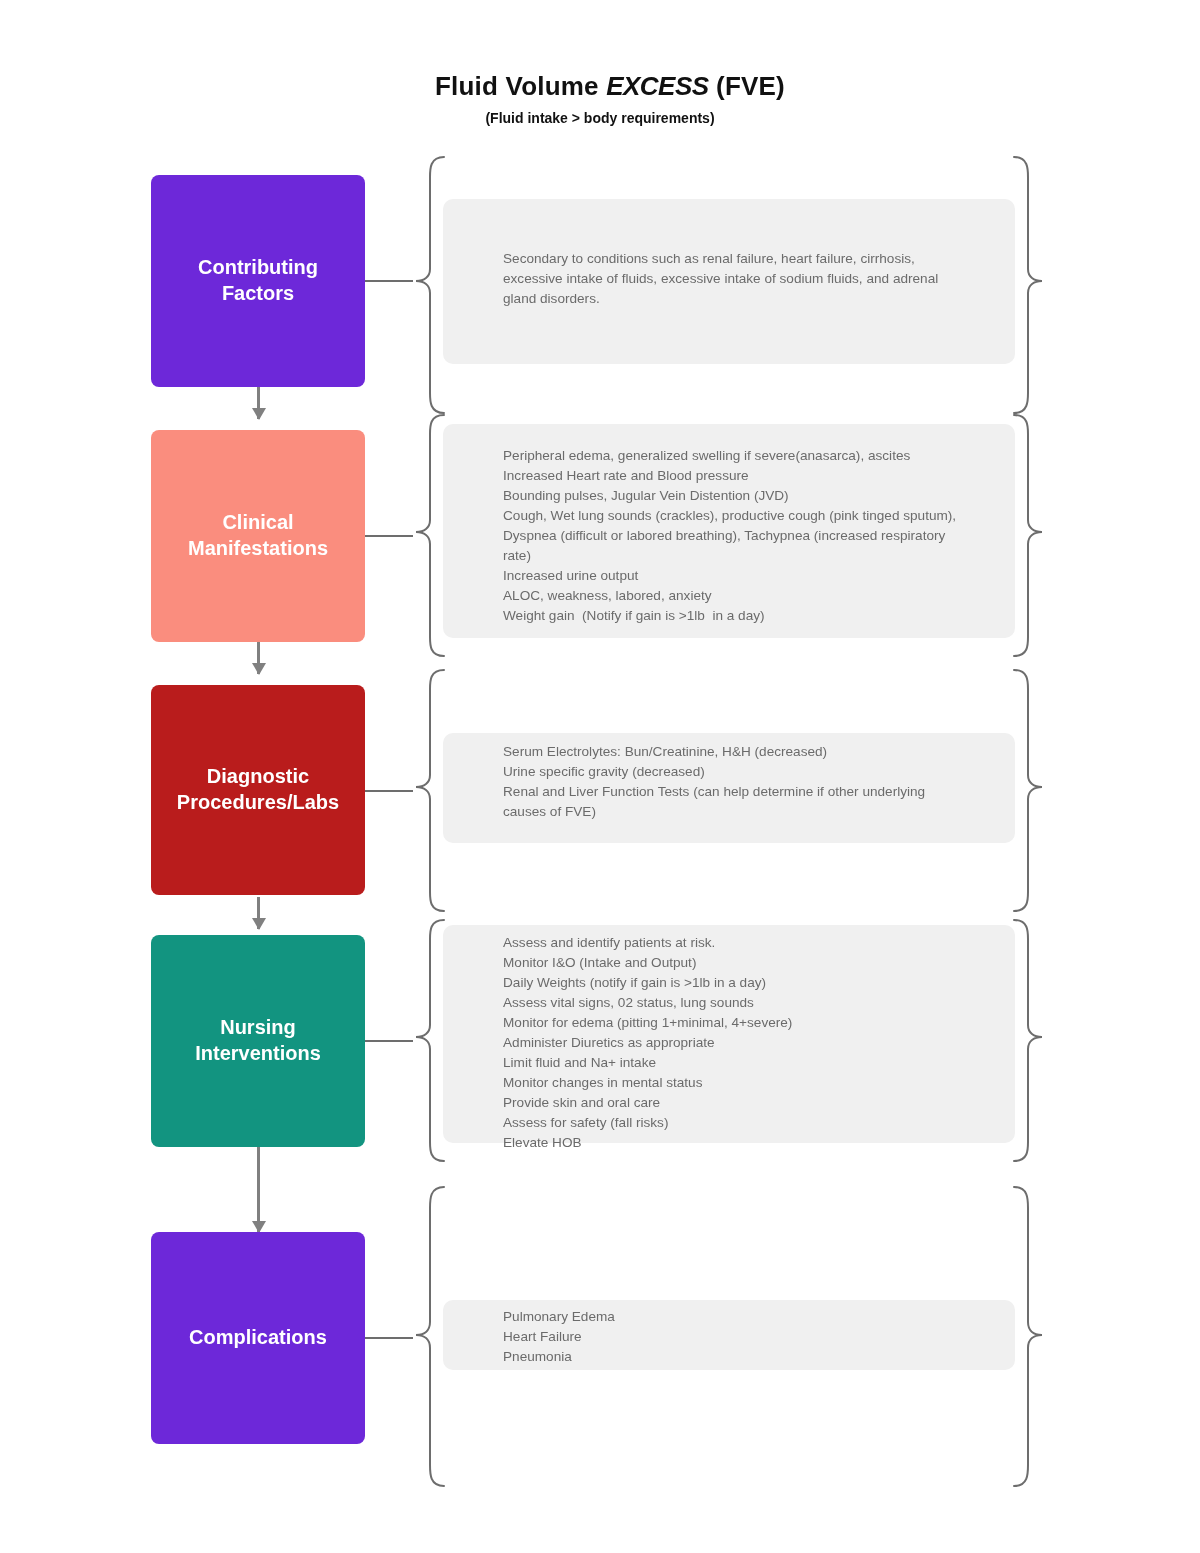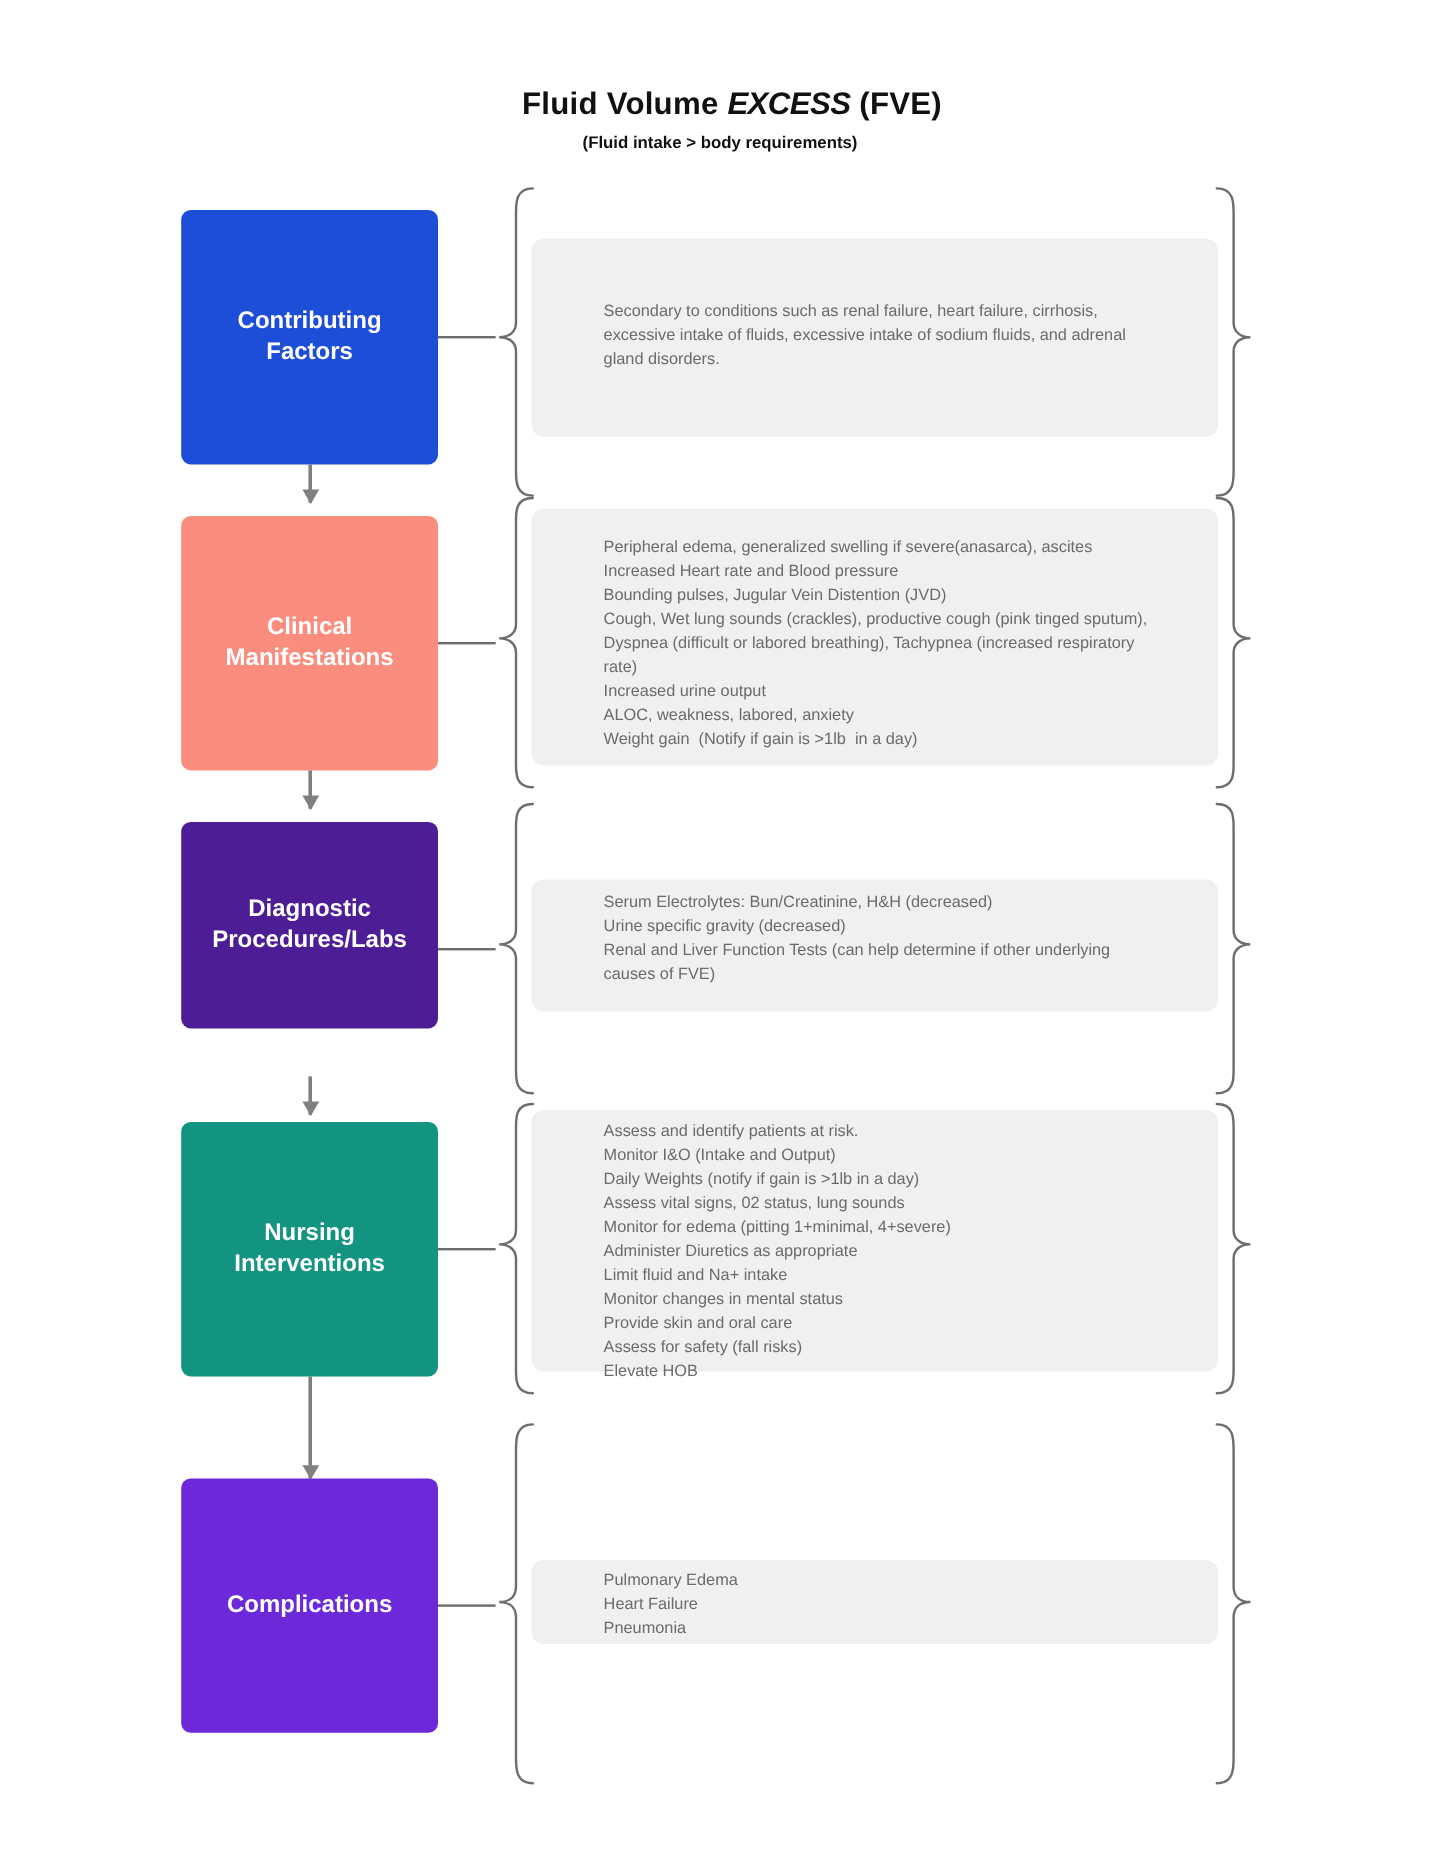--- a/index.html
+++ b/index.html
@@ -134,21 +134,21 @@
 
 <div id="header">
   <div id="title">
     <span>Fluid Volume </span><span class="emph">EXCESS</span><span> (FVE)</span>
   </div>
   <div id="subtitle">(Fluid intake &gt; body requirements)</div>
 </div>
 
 <div class="row" style="top:0;height:0">
 
-  <div class="cat-box" style="top:175px;height:212px;background:#1d4ed8">
+  <div class="cat-box" style="top:175px;height:212px;background:#6d28d9">
     <div>
       <span>Contributing</span><br>
       <span>Factors</span>
     </div>
   </div>
 
   <div class="stub" style="top:280px;left:365px;width:48px"></div>
 
   <svg class="brace" style="top:155px;left:410px;width:36px;height:260px" viewBox="0 0 36 260" preserveAspectRatio="none">
     <path d="M34,2 C20,2 20,14 20,22 L20,114 C20,122 14,126 6,126 C14,126 20,130 20,138 L20,238 C20,246 20,258 34,258"></path>
@@ -200,21 +200,21 @@
       <div class="line">ALOC, weakness, labored, anxiety</div>
       <div class="line">Weight gain  (Notify if gain is &gt;1lb  in a day)</div>
     </div>
   </div>
 
   <div class="arrow" style="top:642px;height:32px"></div>
 </div>
 
 <div class="row" style="top:0;height:0">
 
-  <div class="cat-box" style="top:685px;height:172px;background:#4c1d95">
+  <div class="cat-box" style="top:685px;height:210px;background:#b91c1c">
     <div>
       <span>Diagnostic</span><br>
       <span>Procedures/Labs</span>
     </div>
   </div>
 
   <div class="stub" style="top:790px;left:365px;width:48px"></div>
 
   <svg class="brace" style="top:668px;left:410px;width:36px;height:245px" viewBox="0 0 36 245" preserveAspectRatio="none">
     <path d="M34,2 C20,2 20,13 20,21 L20,107 C20,115 14,119 6,119 C14,119 20,123 20,131 L20,224 C20,232 20,243 34,243"></path>

